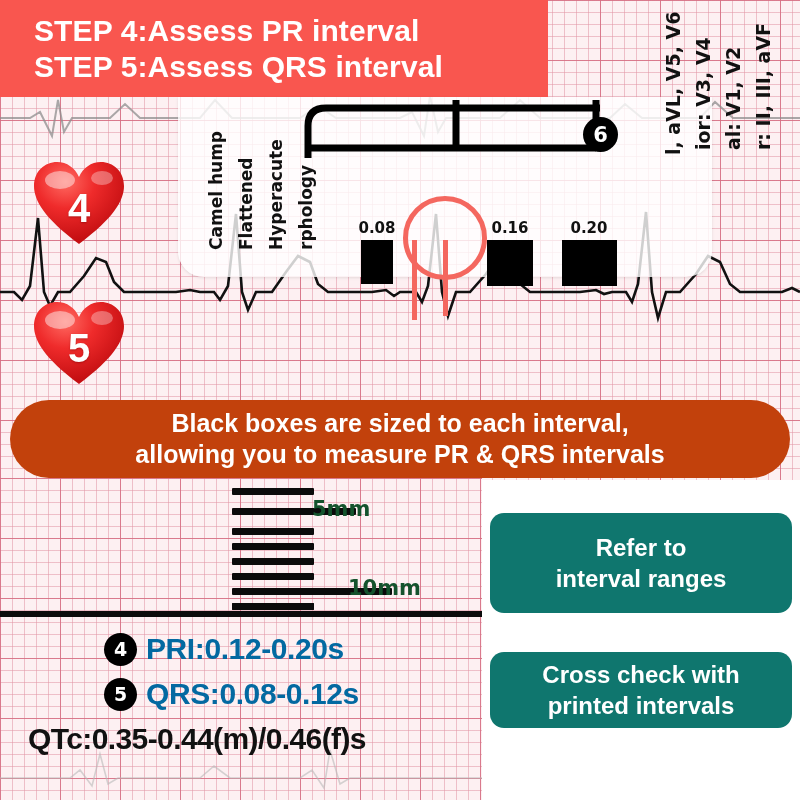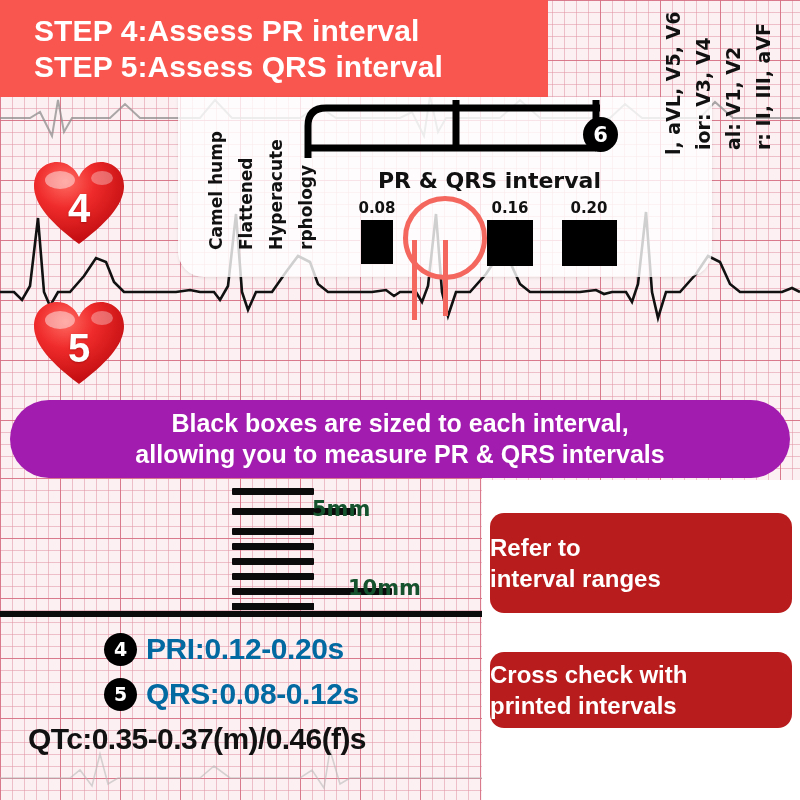--- a/index.html
+++ b/index.html
@@ -80,21 +80,21 @@
 
   
   .pq-title{
     position:absolute;left:378px;top:168px;
     font-size:22px;font-weight:bold;color:#111;
     font-family:"DejaVu Sans", sans-serif;white-space:nowrap;
   }
   .pq-item{position:absolute;top:200px;}
   .pq-label{
     font-size:15px;font-weight:bold;color:#111;text-align:center;
-    font-family:"DejaVu Sans", sans-serif;display:block;line-height:16px;
+    font-family:"DejaVu Sans", sans-serif;display:block;line-height:16px;margin-top:20px;
   }
   .pq-box{background:#000;display:block;margin:4px auto 0 auto;}
 
   .circle-hi{
     position:absolute;left:403px;top:196px;width:74px;height:74px;
     border:5px solid #f4675f;border-radius:50%;
   }
   .caliper{position:absolute;width:5px;background:#f4675f;}
 
   
@@ -102,21 +102,21 @@
   .heart .num{
     position:absolute;left:0;right:0;top:26px;text-align:center;
     color:#fff;font-size:40px;font-weight:bold;
     font-family:"Liberation Sans",sans-serif;
     text-shadow:0 1px 2px rgba(120,0,0,.45);
   }
 
   
   .pill-banner{
     position:absolute;left:10px;top:400px;width:780px;height:78px;
-    background:#a21caf;border-radius:40px;
+    background:#c2410c;border-radius:40px;
     display:flex;flex-direction:column;align-items:center;justify-content:center;
   }
   .pill-banner .bline{
     color:#fff;font-size:25px;font-weight:bold;line-height:31px;white-space:nowrap;
   }
 
   
   .ruler{position:absolute;left:232px;top:484px;width:250px;height:125px;}
   .tick{position:absolute;left:0;height:7px;background:#0b0b0b;border-radius:1px;}
   .ruler-label{
@@ -140,22 +140,22 @@
     font-family:"Liberation Sans",sans-serif;letter-spacing:-0.4px;
   }
   .qtc{
     position:absolute;left:28px;top:722px;
     font-size:30px;font-weight:bold;color:#111;white-space:nowrap;
     font-family:"Liberation Sans",sans-serif;letter-spacing:-0.6px;
   }
 
   
   .action-pill{
-    position:absolute;background:#b91c1c;border-radius:14px;
-    display:flex;flex-direction:column;align-items:flex-start;justify-content:center;
+    position:absolute;background:#0f766e;border-radius:14px;
+    display:flex;flex-direction:column;align-items:center;justify-content:center;
     color:#fff;font-size:24px;font-weight:bold;line-height:31px;text-align:center;
   }
   .action-pill span{display:block;white-space:nowrap;}
 </style>
 </head>
 <body>
 
 <div id="root">
 
   <div class="ecg-paper paper-top"></div>
@@ -215,21 +215,20 @@
   <svg class="bracket" width="320" height="60">
     <path d="M8,58 L8,26 Q8,8 26,8 L300,8" fill="none" stroke="#000" stroke-width="7" stroke-linecap="butt"></path>
   </svg>
   <svg style="position:absolute;left:300px;top:100px;" width="306" height="60">
     <path d="M8,48 L296,48" fill="none" stroke="#000" stroke-width="7"></path>
     <path d="M156,0 L156,48" fill="none" stroke="#000" stroke-width="7"></path>
     <path d="M296,0 L296,48" fill="none" stroke="#000" stroke-width="7"></path>
   </svg>
   <div class="badge6">6</div>
 
-  <div class="pq-title">PR &amp; QRS interval</div>
 
   <div class="pq-item" style="left:348px;width:58px;">
     <span class="pq-label">0.08</span>
     <span class="pq-box" style="width:32px;height:44px;"></span>
   </div>
   <div class="pq-item" style="left:477px;width:66px;">
     <span class="pq-label">0.16</span>
     <span class="pq-box" style="width:46px;height:46px;"></span>
   </div>
   <div class="pq-item" style="left:553px;width:72px;">
@@ -298,21 +297,21 @@
   <div class="baseline"></div>
 
   <div class="ivl-row" style="left:104px;top:632px;">
     <div class="ivl-badge">4</div>
     <div class="ivl-text">PRI:0.12-0.20s</div>
   </div>
   <div class="ivl-row" style="left:104px;top:677px;">
     <div class="ivl-badge">5</div>
     <div class="ivl-text">QRS:0.08-0.12s</div>
   </div>
-  <div class="qtc">QTc:0.35-0.37(m)/0.46(f)s</div>
+  <div class="qtc">QTc:0.35-0.44(m)/0.46(f)s</div>
 
   <div class="action-pill" style="left:490px;top:513px;width:302px;height:100px;">
     <span>Refer to</span>
     <span>interval ranges</span>
   </div>
   <div class="action-pill" style="left:490px;top:652px;width:302px;height:76px;">
     <span>Cross check with</span>
     <span>printed intervals</span>
   </div>
 

